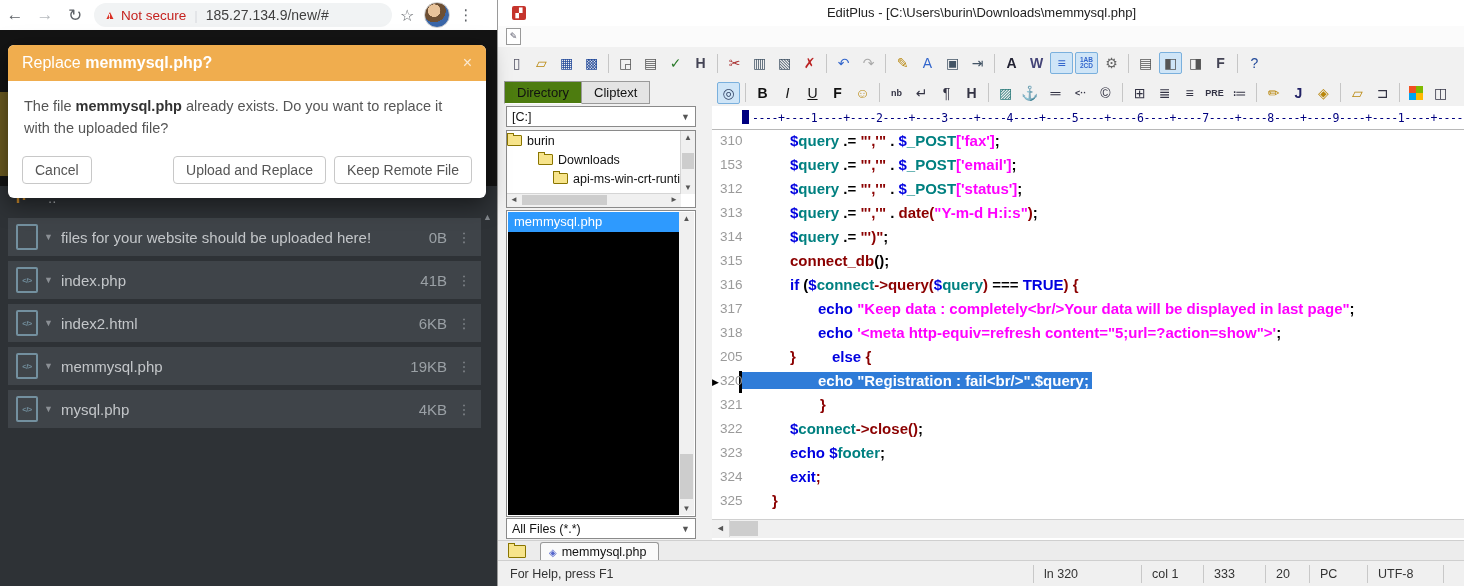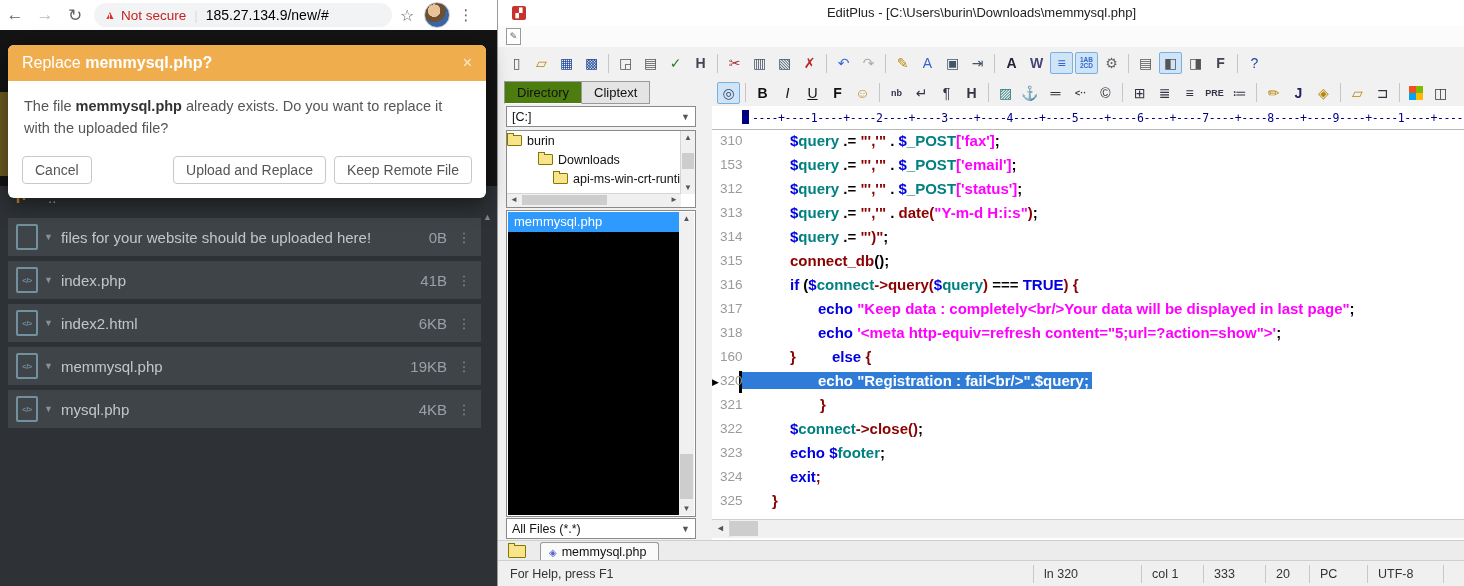--- a/index.html
+++ b/index.html
@@ -11,21 +11,21 @@
   .b-toolbar{position:absolute;left:0;top:0;width:497px;height:30px;background:#fff;
              display:flex;align-items:center;border-bottom:1px solid #e8e8e8;}
   .nav-ico{width:30px;text-align:center;font-size:17px;color:#5f6368;cursor:default;}
   .nav-ico.dis{color:#b6babe;}
   .omnibox{height:24px;background:#f1f3f4;border-radius:13px;display:flex;align-items:center;
            width:278px;margin-left:4px;padding:0 10px;font-size:13.5px;}
   .warn-tri{position:relative;color:#d93025;font-size:12px;margin-right:5px;line-height:1;}
   .warn-tri i{position:absolute;left:4.2px;top:4px;font-style:normal;color:#fff;font-size:7px;font-weight:bold;}
   .notsec{color:#c5221f;margin-right:8px;}
   .omni-sep{color:#dadce0;margin-right:8px;}
-  .omni-url{color:#000000;font-size:14px;}
+  .omni-url{color:#404040;font-size:14px;}
   .star{margin-left:8px;font-size:16px;color:#5f6368;}
   .avatar{width:24px;height:24px;border-radius:50%;margin-left:10px;
           background:radial-gradient(circle at 38% 32%,#e8c39a 0 28%,#6d4f33 29% 52%,#3a66a8 53% 100%);
           border:1px solid #d0d0d0;}
   .kebab-top{margin-left:8px;font-size:15px;color:#5f6368;}
 
   .b-topdark{position:absolute;top:30px;left:0;width:497px;height:156px;background:#141414;}
   .b-olive{position:absolute;top:92px;left:0;width:8px;height:84px;background:#6e5d22;}
   .b-scrollhint{position:absolute;top:212px;left:483px;color:#82878c;font-size:9px;}
 
@@ -399,21 +399,21 @@
         </div>
         <div class="cl">
           <span class="num">317</span>
           <span class="txt" style="left: 106px;"><span style="color: rgb(0, 0, 224);">echo</span><span style="color: rgb(0, 0, 0);"> </span><span style="color: rgb(255, 0, 255);">"Keep data : completely&lt;br/&gt;Your data will be displayed in last page"</span><span style="color: rgb(0, 0, 0);">;</span></span>
         </div>
         <div class="cl">
           <span class="num">318</span>
           <span class="txt" style="left: 106px;"><span style="color: rgb(0, 0, 224);">echo</span><span style="color: rgb(0, 0, 0);"> </span><span style="color: rgb(255, 0, 255);">'&lt;meta http-equiv=refresh content="5;url=?action=show"&gt;'</span><span style="color: rgb(0, 0, 0);">;</span></span>
         </div>
         <div class="cl">
-          <span class="num">160</span>
+          <span class="num">205</span>
           <span class="txt" style="left: 78px;"><span style="color: rgb(139, 0, 0);">} </span><span style="color: rgb(0, 0, 224); margin-left: 32px;">else</span><span style="color: rgb(139, 0, 0);"> {</span></span>
         </div>
         <div class="cl sel">
           <span class="num">320</span>
           <span class="mark">▶</span>
           <span class="txt" style="left: 30px; padding-left: 76px; padding-right: 3px;"><span style="color: rgb(255, 255, 255);">echo "Registration : fail&lt;br/&gt;".$query;</span></span>
         </div>
         <div class="cl">
           <span class="num">321</span>
           <span class="txt" style="left: 108px;"><span style="color: rgb(139, 0, 0);">}</span></span>

